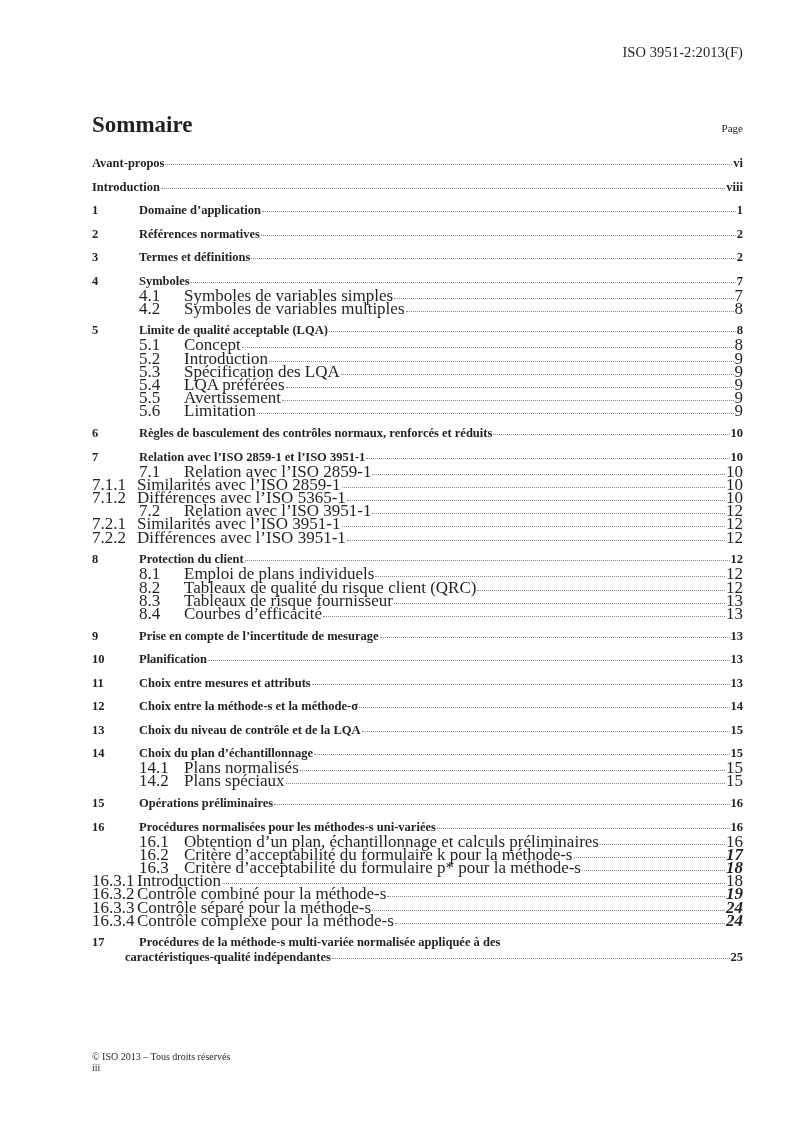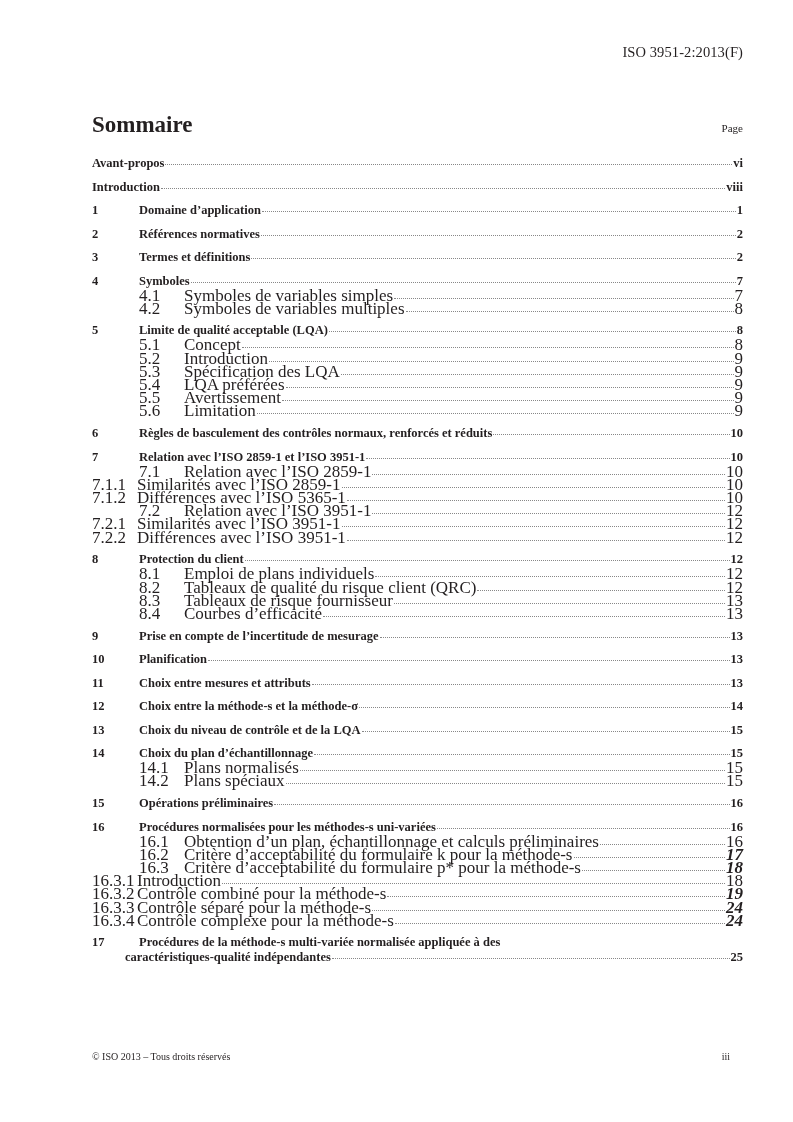--- a/index.html
+++ b/index.html
@@ -34,22 +34,22 @@
     flex: 1 1 auto; margin: 0 1px; height: 1px;
     border-bottom: 1px dotted #888; position: relative; top: -2px; min-width: 4px;
   }
   .pg { flex: 0 0 auto; text-align: center; }
   .pg.emph { font-style: italic; font-weight: bold; }
   .gap { height: 8.5px; }
   .two-line { display: block; }
   .two-line .line1 { display: flex; }
   .two-line .line2 { display: flex; align-items: baseline; margin-left: 33px; }
   .footer {
-    position: absolute; top: 1051px; left: 92px; right: 63px;
-    display: flex; justify-content: space-between; font-size: 10px;
+    position: absolute; top: 1051px; left: 92px; right: 50px;
+    display: flex; justify-content: space-between; font-size: 10px; flex-direction: column;
   }
 </style>
 </head>
 <body>
 
 <div class="doc-id">ISO 3951-2:2013(F)</div>
 
 <div class="title-row">
   <div class="title">Sommaire</div>
   <div class="page-label">Page</div>

